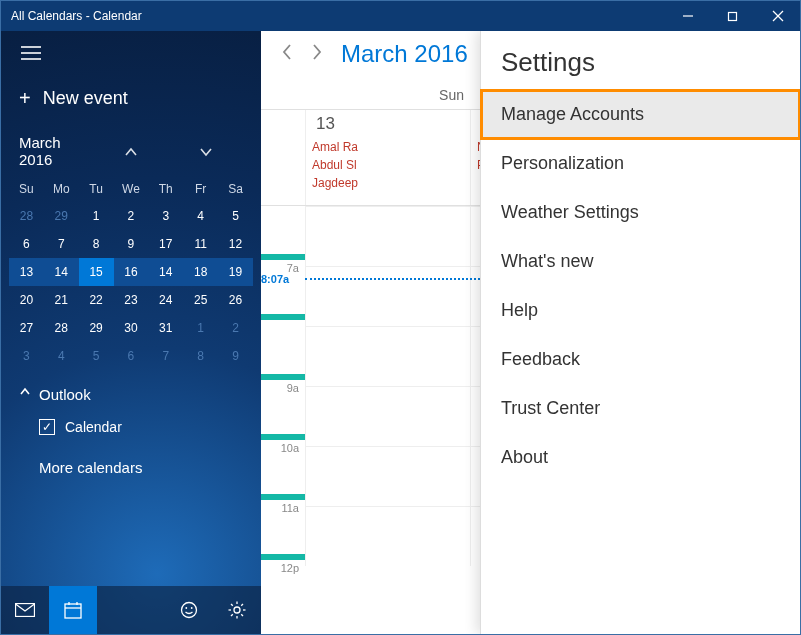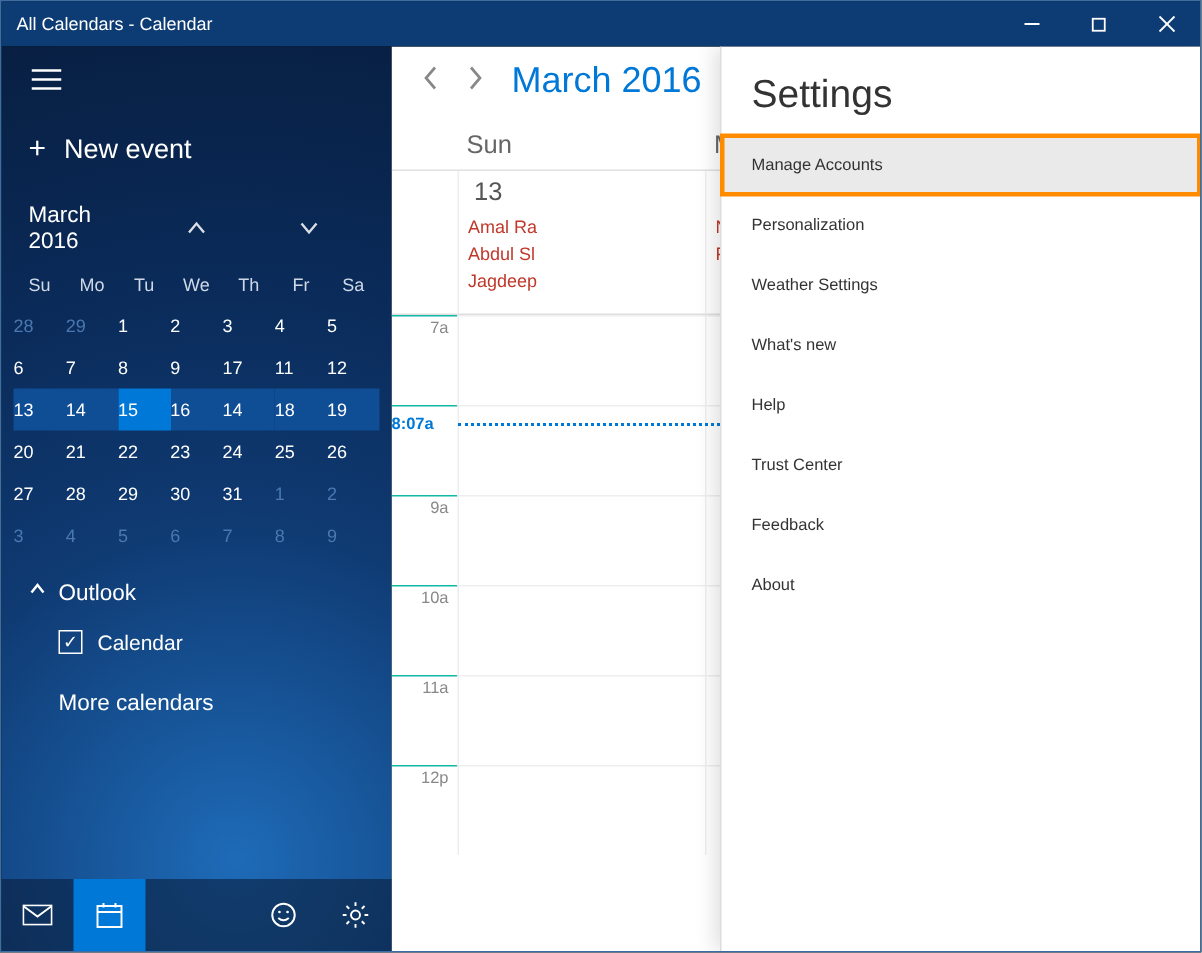--- a/index.html
+++ b/index.html
@@ -17,59 +17,59 @@
   .hamburger { padding: 15px 20px 5px 20px; }
   .hamburger svg { stroke: #fff; }
   .newevent { padding: 18px 20px 18px 18px; font-size: 18px; font-weight: 300; display: flex; align-items: center; gap: 12px; }
   .newevent .plus { font-size: 20px; font-weight: 200; }
   .month-header { display: flex; align-items: center; padding: 6px 18px 8px 18px; font-size: 15px; }
   .month-header span { flex: 1; }
   .month-header .chev { width: 22px; text-align: center; opacity: 0.85; }
   .mini { padding: 0 8px; }
   .mini table { width: 100%; border-collapse: collapse; table-layout: fixed; }
   .mini th { font-weight: 400; font-size: 12px; color: #cfd8e6; padding: 6px 0; }
-  .mini td { font-size: 12px; height: 28px; cursor: pointer; }
+  .mini td { text-align: center; font-size: 12px; height: 28px; cursor: pointer; }
   .mini td.other { color: #4a78b0; }
   .mini td.this-week { background: #0f4d94; }
   .mini td.selected { background: #0078d7; }
   .accounts { padding: 16px 18px 0 18px; }
   .acct-h { display: flex; gap: 8px; font-size: 15px; margin-bottom: 10px; }
   .acct-item { display: flex; align-items: flex-start; gap: 10px; padding: 6px 0 6px 20px; font-size: 14px; }
   .chk { width: 16px; height: 16px; border: 1.5px solid #fff; display: flex; align-items: center; justify-content: center; }
   .chk.checked::after { content: "✓"; font-size: 12px; line-height: 1; }
   .more-cal { padding: 18px 18px 18px 38px; font-size: 15px; }
   .bottombar { margin-top: auto; display: flex; align-items: center; height: 48px; background: rgba(10,30,60,0.6); }
   .bb-btn { width: 48px; height: 48px; display: flex; align-items: center; justify-content: center; }
   .bb-btn.active { background: #0078d7; }
   .bb-spacer { flex: 1; }
   
   .calview { flex: 1; background: #fff; display: flex; flex-direction: column; overflow: hidden; }
   .cal-head { height: 46px; display: flex; align-items: center; gap: 18px; padding: 0 20px; }
   .cal-head .nav { color: #777; font-size: 18px; }
   .cal-head .mname { color: #0078d7; font-size: 24px; font-weight: 300; }
   .dayhdr { display: flex; border-bottom: 1px solid #e0e0e0; }
   .gutter { width: 44px; }
-  .daycol { flex: 1; font-size: 17px; color: #666; padding: 10px 6px 6px 6px; }
+  .daycol { flex: 1; font-size: 14px; color: #666; padding: 10px 6px 6px 6px; text-align: right; }
   .daycol.cur { color: #0078d7; font-weight: 600; }
   .alldayrow { display: flex; border-bottom: 1px solid #e0e0e0; min-height: 96px; }
   .alldayrow .num { font-size: 17px; color: #555; padding: 2px 6px 4px 6px; }
   .alldayrow .daycell { flex: 1; border-left: 1px solid #eee; padding: 2px 4px; font-size: 12px; color: #c0392b; overflow: hidden; }
   .alldayrow .daycell.cur .num { color: #0078d7; font-weight: 700; }
   .alldayrow .daycell .ev { white-space: nowrap; overflow: hidden; text-overflow: clip; padding: 2px 2px; }
   .timegrid { flex: 1; overflow: hidden; position: relative; }
   .hourrow { display: flex; height: 60px; }
-  .hourrow .hg { width: 44px; text-align: right; padding: 2px 6px 0 0; font-size: 11px; color: #888; border-top: 1px solid #14b8a6; }
+  .hourrow .hg { width: 44px; text-align: right; padding: 2px 6px 0 0; font-size: 11px; color: #888; border-top: 6px solid #14b8a6; margin-top: 48px; }
   .hourrow .hc { flex: 1; border-left: 1px solid #eee; border-top: 1px solid #eee; }
   .nowline { position: absolute; left: 0; right: 0; display: flex; align-items: center; }
   .nowline .lbl { width: 44px; text-align: left; padding-right: 4px; font-size: 11px; color: #0078d7; font-weight: 600; }
   .nowline .line { flex: 1; border-top: 2px dotted #0078d7; }
   
   .settings { position: absolute; right: 0; top: 0; bottom: 0; width: 320px; background: #fff; border-left: 1px solid #ddd; box-shadow: -4px 0 12px rgba(0,0,0,0.12); display: flex; flex-direction: column; }
   .settings h1 { font-weight: 300; font-size: 26px; padding: 16px 20px 12px 20px; color: #333; }
-  .s-item { padding: 14px 20px; font-size: 11px; color: #333; cursor: pointer; }
+  .s-item { padding: 14px 20px; font-size: 18px; color: #333; cursor: pointer; }
   .s-item.highlight { background: #eaeaea; outline: 3px solid #ff8c00; outline-offset: -2px; }
 </style>
 </head>
 <body>
 
 <div class="window">
 
   <div class="titlebar">
     <div class="title">All Calendars - Calendar</div>
     <div class="wc">
@@ -328,19 +328,19 @@
     </div>
 
     <div class="settings">
       <h1>Settings</h1>
       <div id="settings-list">
           <div class="s-item highlight">Manage Accounts</div>
           <div class="s-item">Personalization</div>
           <div class="s-item">Weather Settings</div>
           <div class="s-item">What's new</div>
           <div class="s-item">Help</div>
+          <div class="s-item">Feedback</div>
           <div class="s-item">Trust Center</div>
-          <div class="s-item">Feedback</div>
           <div class="s-item">About</div>
         </div>
     </div>
   </div>
 </div>
 
 </body></html>

